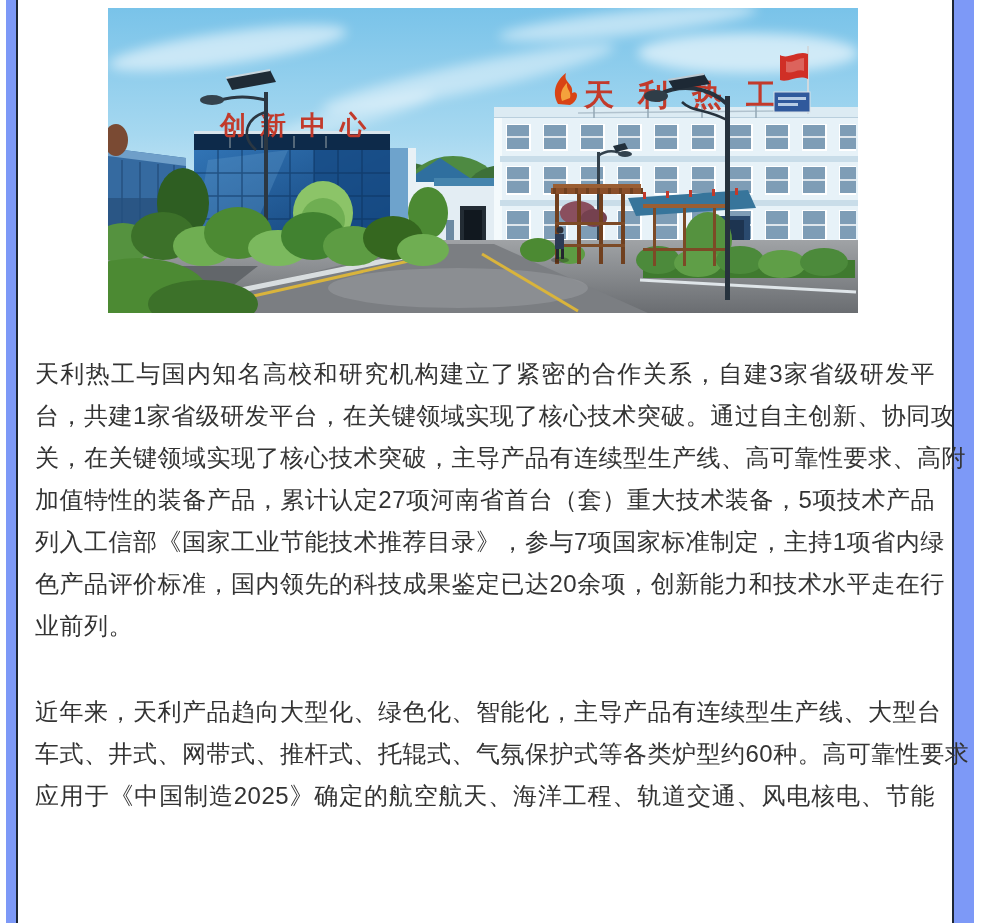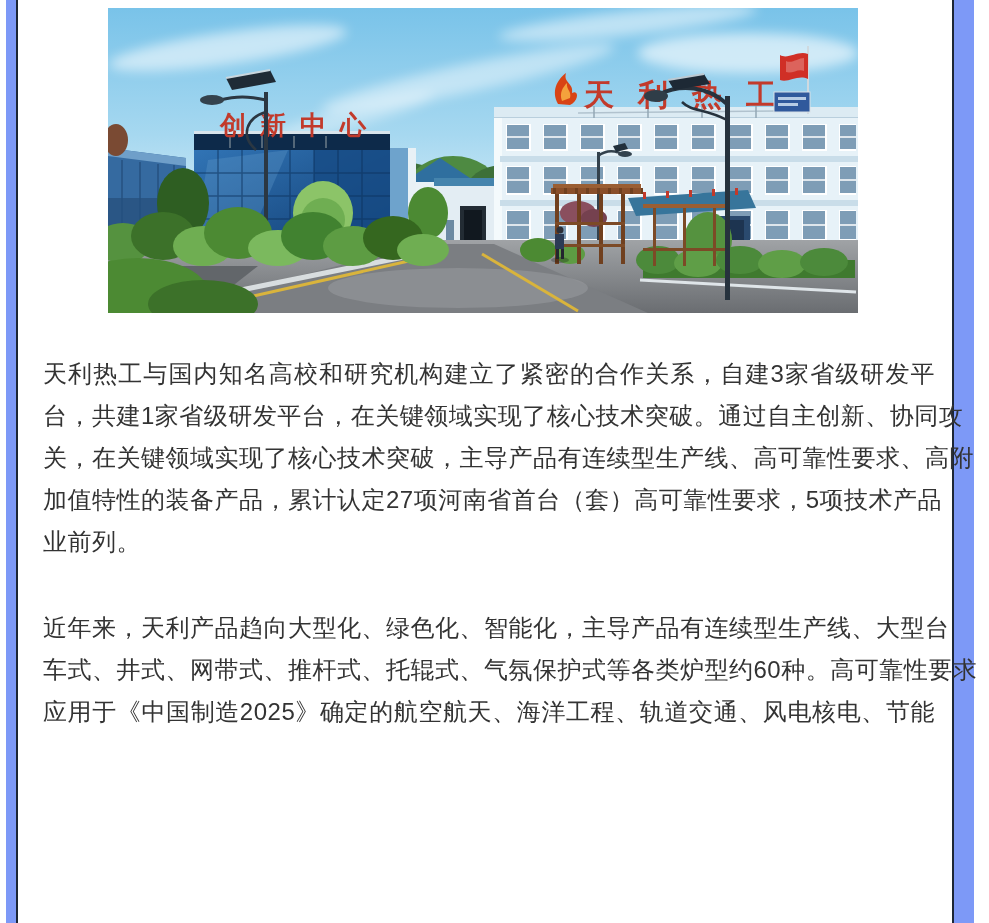--- a/index.html
+++ b/index.html
@@ -24,21 +24,20 @@
     color:var(--text-color,#333333);
     font-size:24px;line-height:42px;
     letter-spacing:0.5px;
   }
   .para{margin:0 0 44px 0;}
   .para:last-child{margin-bottom:0;}
   .tline{
     text-align:justify;text-align-last:justify;
     text-justify:inter-character;
     white-space:nowrap;
-    margin-left:8px;
   }
   .tline.last{text-align-last:left;}
 </style>
 </head>
 <body style="--page-bg: #ffffff; --accent: #7d99f7; --frame-line: #1c2636; --text-color: #333333; --sign-red: #c23a2b;">
 
 <div class="stripe stripe-left"></div>
 <div class="stripe line-left"></div>
 <div class="stripe line-right"></div>
 <div class="stripe stripe-right"></div>
@@ -291,21 +290,23 @@
     <path d="M619,112 C596,100 584,104 574,94" stroke="#26323d" stroke-width="2.5" fill="none"></path>
   </g>
 </svg>
 </figure>
 
 <div class="article">
     <div class="para">
       <div class="tline">天利热工与国内知名高校和研究机构建立了紧密的合作关系，自建3家省级研发平</div>
       <div class="tline">台，共建1家省级研发平台，在关键领域实现了核心技术突破。通过自主创新、协同攻</div>
       <div class="tline">关，在关键领域实现了核心技术突破，主导产品有连续型生产线、高可靠性要求、高附</div>
-      <div class="tline">加值特性的装备产品，累计认定27项河南省首台（套）高可靠性要求，5项技术产品</div>
+      <div class="tline">加值特性的装备产品，累计认定27项河南省首台（套）重大技术装备，5项技术产品</div>
+      <div class="tline">列入工信部《国家工业节能技术推荐目录》，参与7项国家标准制定，主持1项省内绿</div>
+      <div class="tline">色产品评价标准，国内领先的科技成果鉴定已达20余项，创新能力和技术水平走在行</div>
       <div class="tline last">业前列。</div>
     </div>
     <div class="para">
       <div class="tline">近年来，天利产品趋向大型化、绿色化、智能化，主导产品有连续型生产线、大型台</div>
       <div class="tline">车式、井式、网带式、推杆式、托辊式、气氛保护式等各类炉型约60种。高可靠性要求</div>
       <div class="tline">应用于《中国制造2025》确定的航空航天、海洋工程、轨道交通、风电核电、节能</div>
     </div>
   </div>
 
 </body></html>

